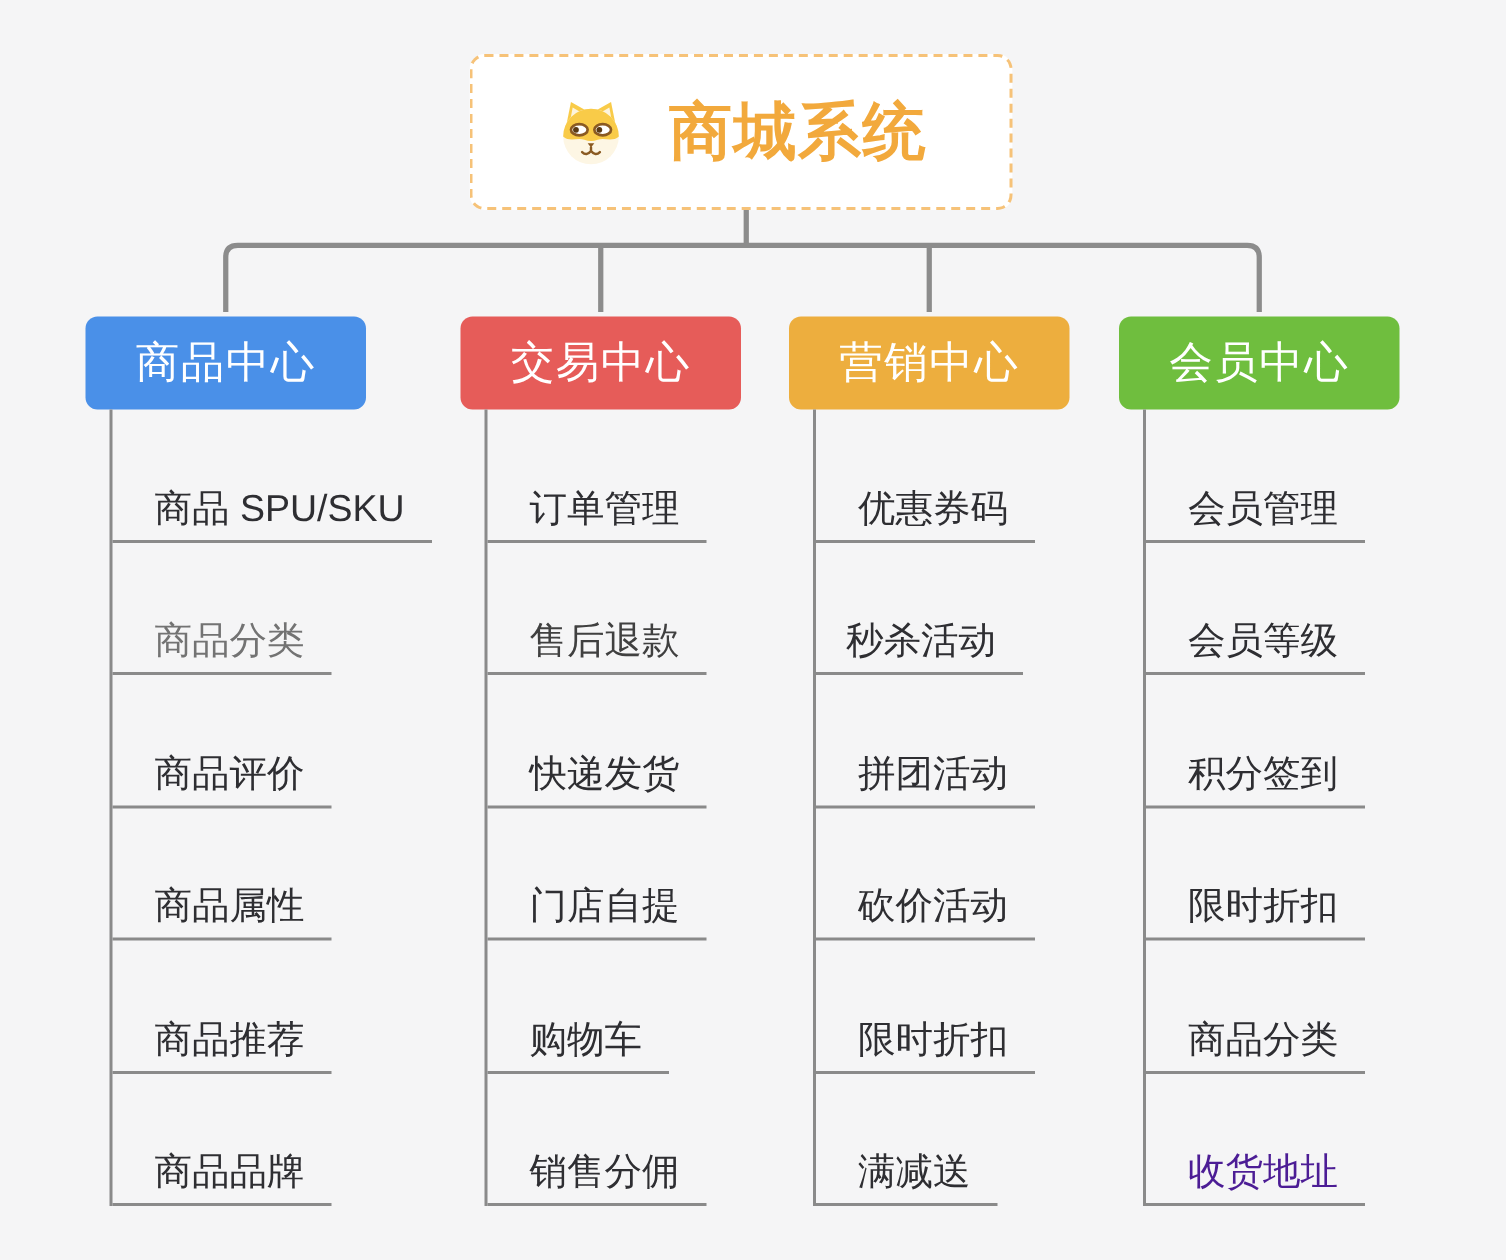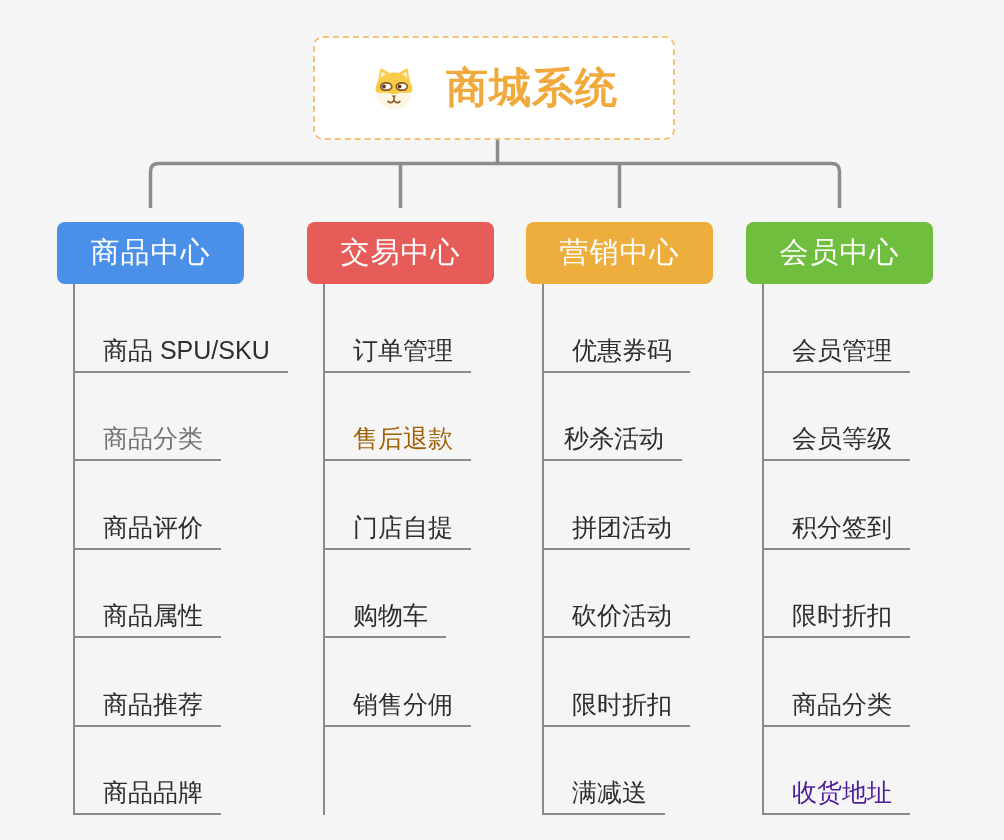--- a/index.html
+++ b/index.html
@@ -17,21 +17,21 @@
   .root-node{
     position:absolute;left:313px;top:36px;width:362px;height:104px;
     background:#ffffff;border:2px dashed #F6C278;border-radius:10px;
     box-sizing:border-box;
     display:flex;align-items:center;justify-content:center;gap:28px;
   }
   .root-title{font-size:42px;font-weight:600;letter-spacing:1px;line-height:1;}
   .dog{width:48px;height:46px;flex:0 0 auto;}
 
   
-  .branch{position:absolute;top:222px;width:187px;}
+  .branch{position:absolute;top:211px;width:187px;}
   .branch-header{
     width:187px;height:62px;border-radius:8px;
     display:flex;align-items:center;justify-content:center;
     color:#ffffff;font-size:29px;letter-spacing:1px;
     box-sizing:border-box;
   }
   .branch-items{
     position:absolute;left:16px;top:62px;
     display:flex;flex-direction:column;align-items:flex-start;
     border-left:2px solid #8A8A8A;
@@ -105,21 +105,24 @@
         </div>
   </div>
 
   <div class="branch" style="left: 307px;">
     <div class="branch-header" style="background: rgb(230, 92, 89);">交易中心</div>
     <div class="branch-items" style="border-left-color: rgb(138, 138, 138);">
           <div class="item" style="border-bottom-color: rgb(138, 138, 138);">
             <span style="color: rgb(46, 46, 50);">订单管理</span>
           </div>
           <div class="item" style="border-bottom-color: rgb(138, 138, 138);">
-            <span style="color: #a16207;">售后退款</span>
+            <span style="color: #404040;">售后退款</span>
+          </div>
+          <div class="item" style="border-bottom-color: rgb(138, 138, 138);">
+            <span style="color: rgb(46, 46, 50);">快递发货</span>
           </div>
           <div class="item" style="border-bottom-color: rgb(138, 138, 138);">
             <span style="color: rgb(46, 46, 50);">门店自提</span>
           </div>
           <div class="item" style="border-bottom-color: rgb(138, 138, 138);">
             <span style="color: rgb(46, 46, 50);">购物车</span>
           </div>
           <div class="item" style="border-bottom-color: rgb(138, 138, 138);">
             <span style="color: rgb(46, 46, 50);">销售分佣</span>
           </div>

